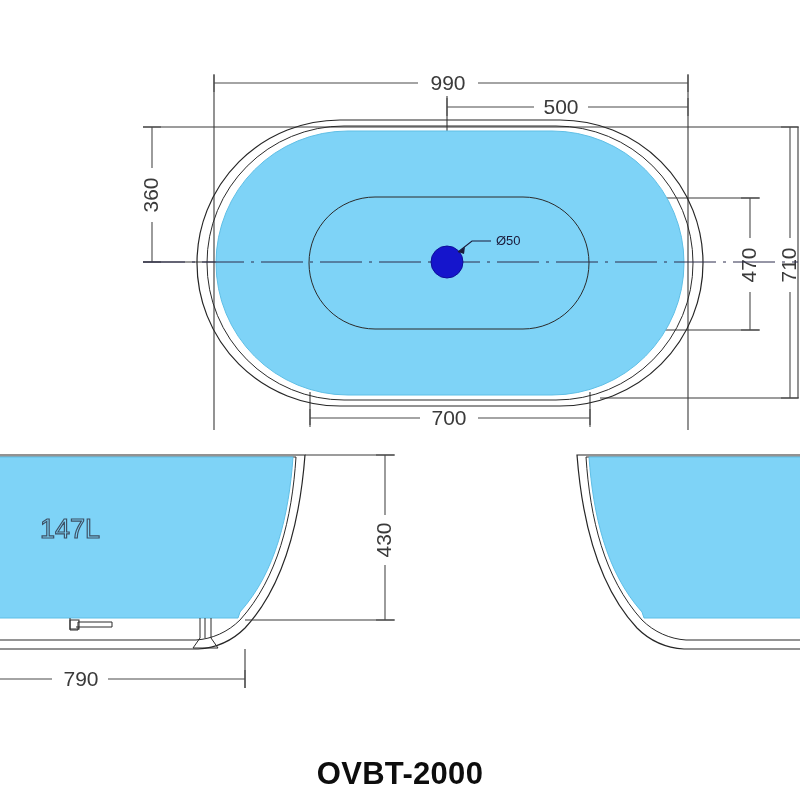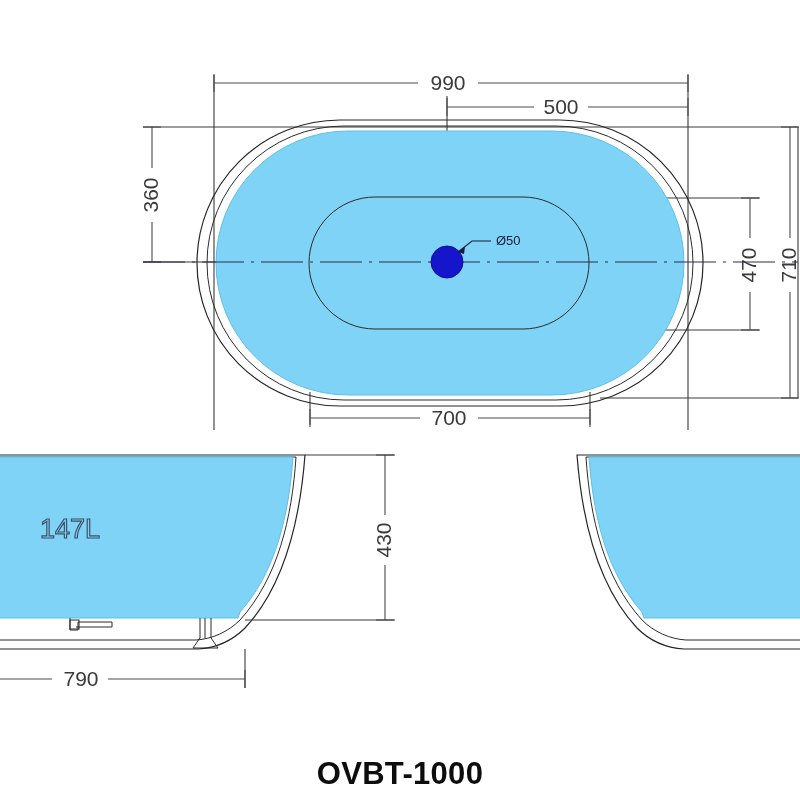--- a/index.html
+++ b/index.html
@@ -196,14 +196,14 @@
 
     <path class="obj" d="M 820 455 L 577 455 C 582 520 597 585 637 628 C 650 641 667 648 684 649 L 820 649"></path>
 
     <path class="objthin" d="M 820 457 L 586 457 C 590 518 604 578 642 620 C 654 632 670 639 686 640 L 820 640"></path>
 
     <path fill="#7ed3f7" stroke="#5fbfe6" stroke-width="1" d="M 820 457 L 589 457 C 593 514 606 572 642 612 L 644 618 L 820 618 Z"></path>
   </g>
 </svg>
 
 <div id="title-block">
-  <div id="model-name">OVBT-1000</div>
+  <div id="model-name">OVBT-2000</div>
 </div>
 
 </body></html>

